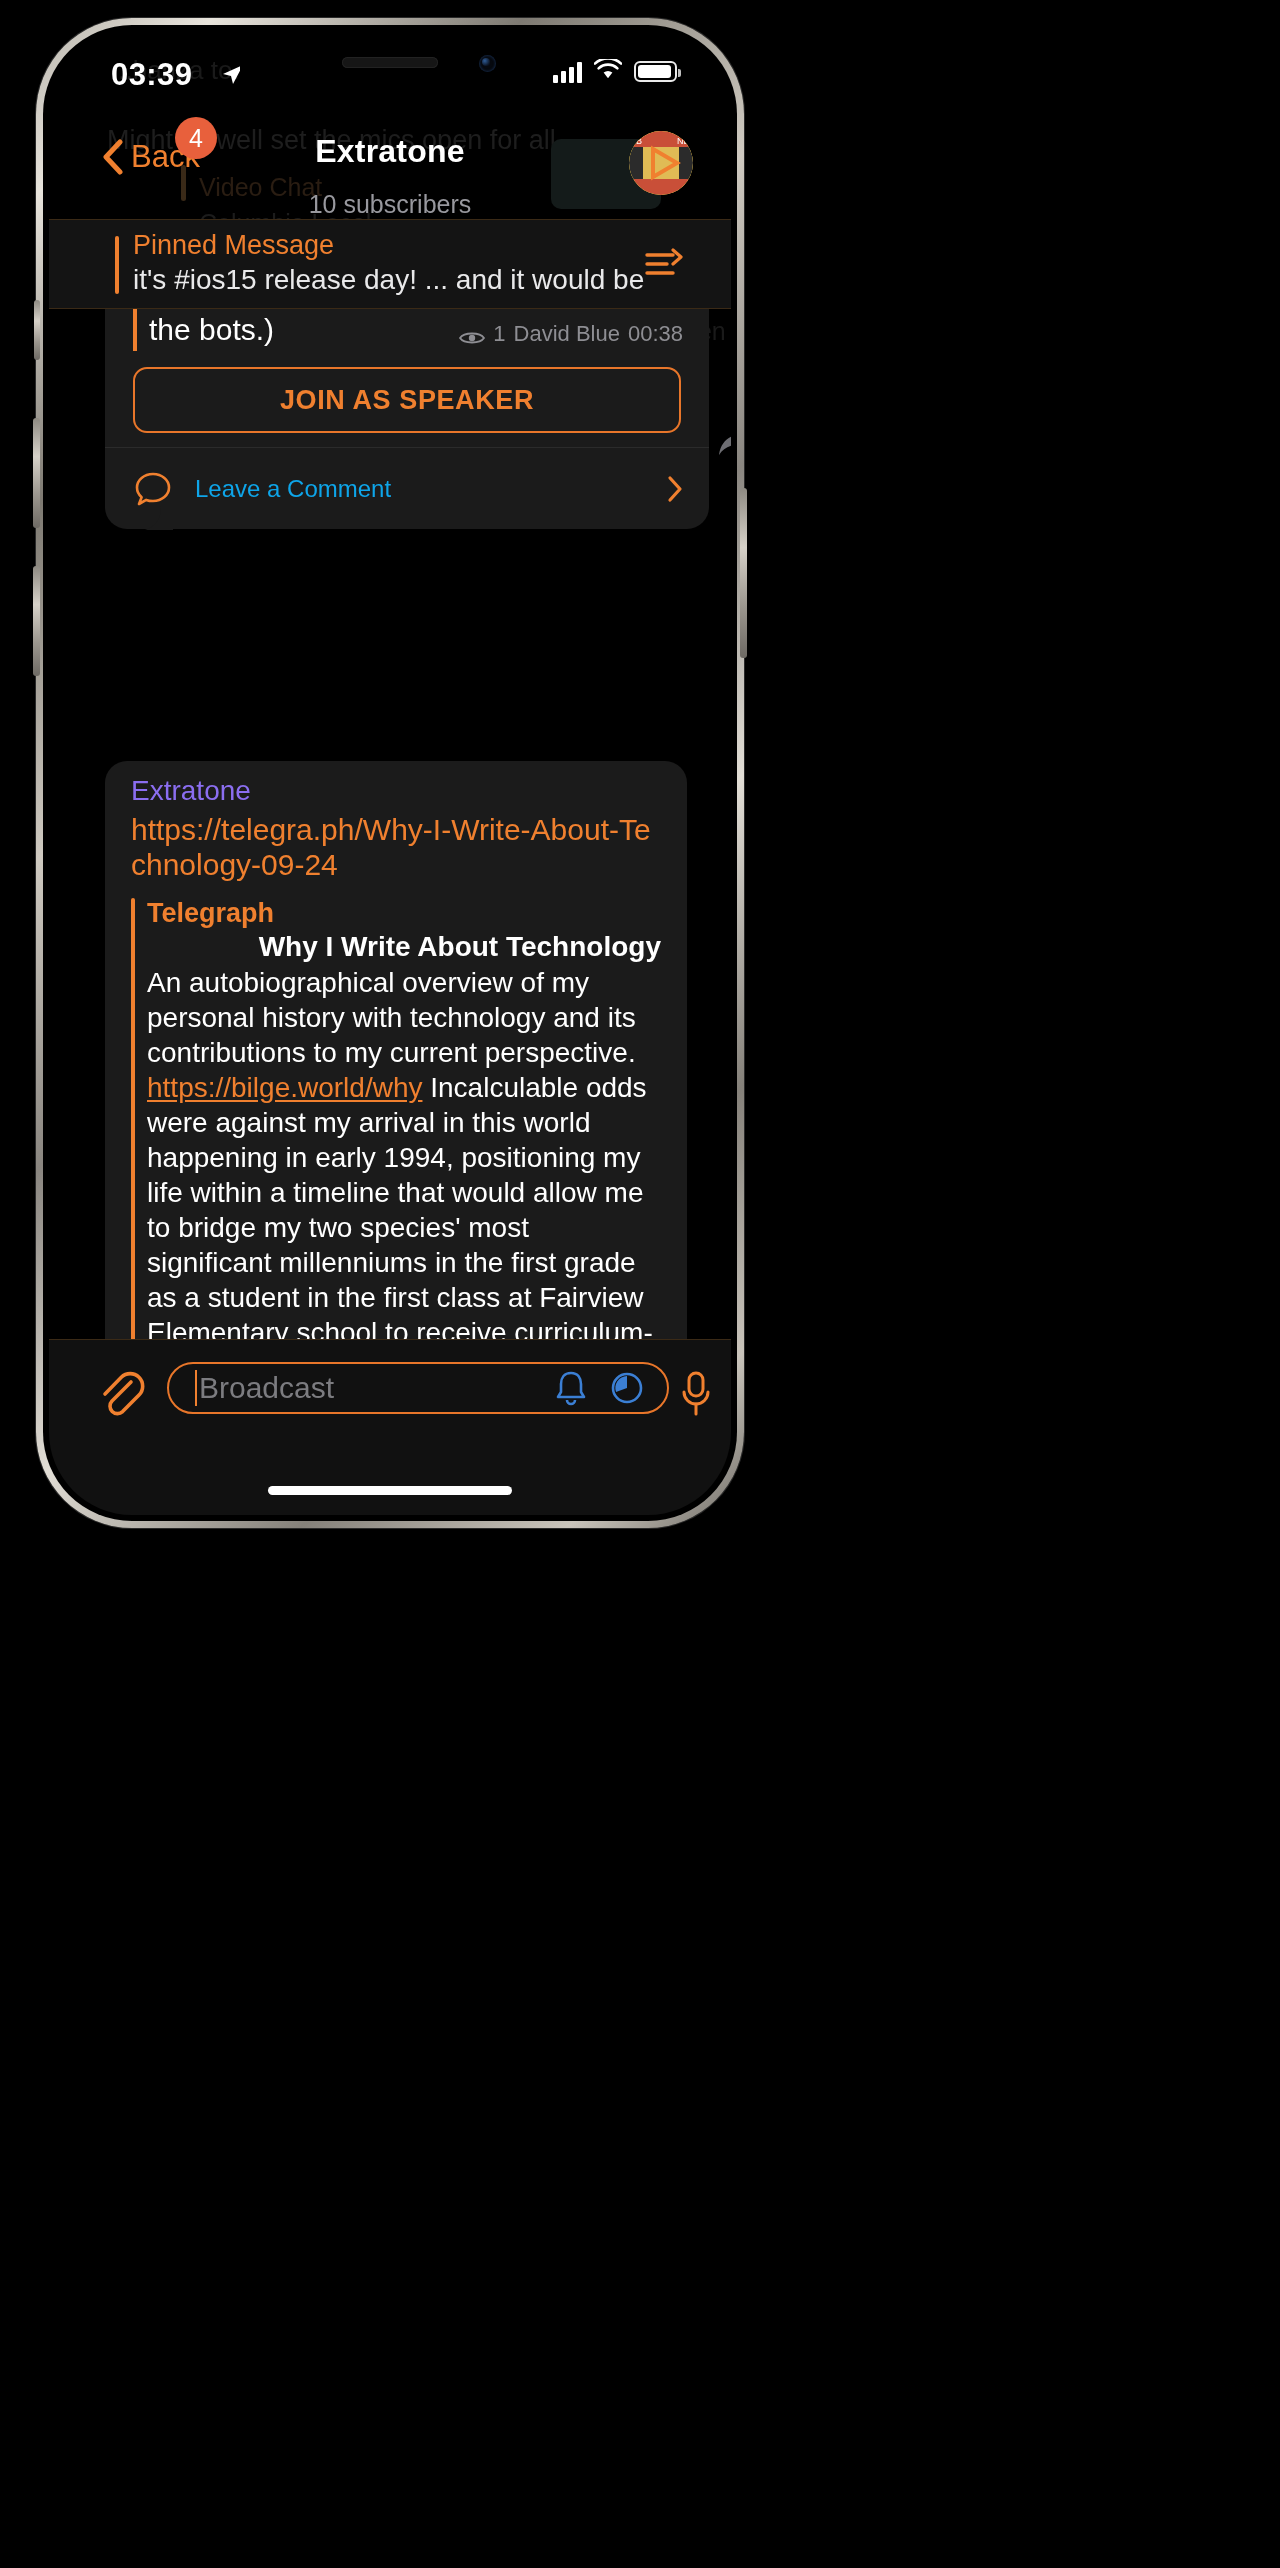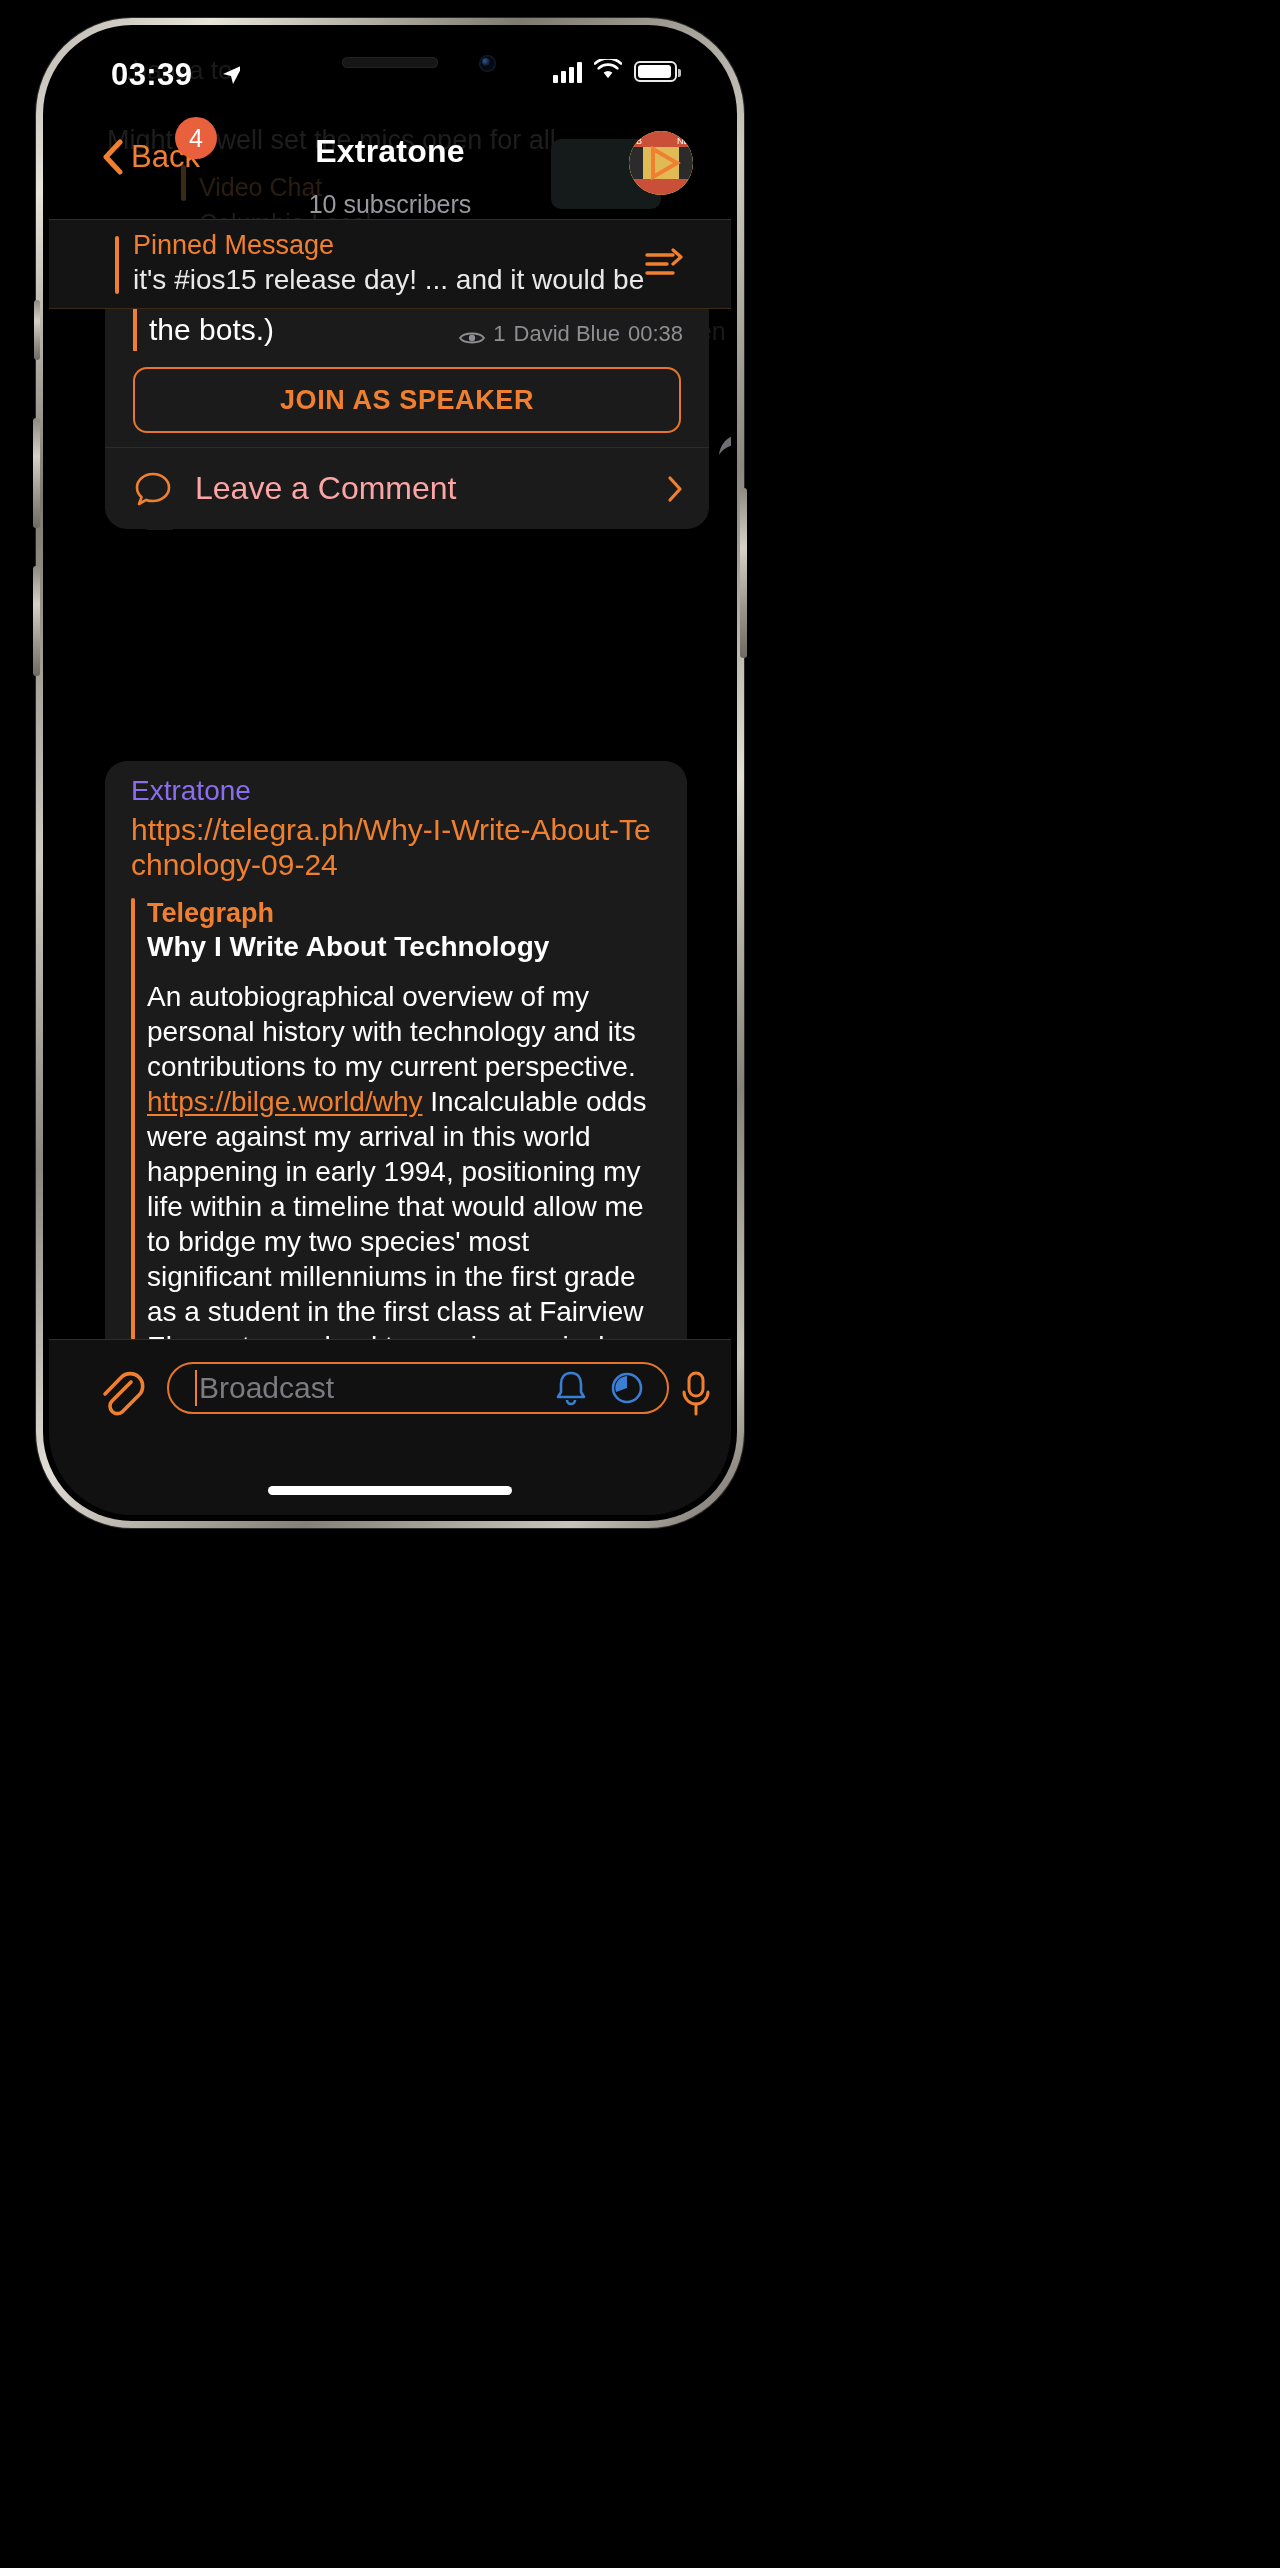--- a/index.html
+++ b/index.html
@@ -262,21 +262,21 @@
     margin-top: 14px;
     border-top: 1px solid #2b2b2b;
     height: 82px;
     display:flex; align-items:center;
     padding: 0 26px 0 28px;
     cursor: pointer;
   }
   .comment-bubble-icon { width: 40px; height: 40px; flex: 0 0 40px; }
   .comment-label {
     margin-left: 22px;
-    font-size: 32px; color:#fca5a5;
+    font-size: 24px; color:#0ea5e9;
     flex: 1;
   }
   .comment-chev { width: 16px; height: 28px; }
 
   .bubble-tail {
     position: absolute; left: 40px; bottom: -1px;
     width: 28px; height: 24px;
   }
   .fwd-arrow {
     position: absolute; width: 40px; height: 34px;
@@ -310,21 +310,22 @@
   .preview::before {
     content:''; position:absolute; left:0; top:0; bottom: 0;
     width: 4px; background:#f0802f; border-radius:2px;
   }
   .pv-site {
     font-size: 27px; color:#f0802f; font-weight: 600;
     margin-bottom: 2px;
   }
   .pv-title {
     font-size: 28px; color:#fff; font-weight: 700;
-    margin-bottom: 16px;
+    margin-bottom: 2px;
+    text-align: right;
   }
   .pv-desc {
     font-size: 28px; color:#fff; line-height: 1.25;
   }
   .pv-desc a {
     color:#f0802f; text-decoration: underline;
     text-underline-offset: 3px;
   }
 
   

